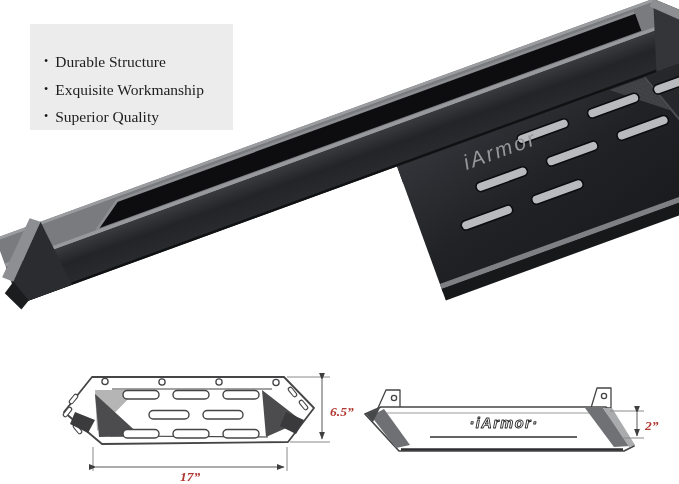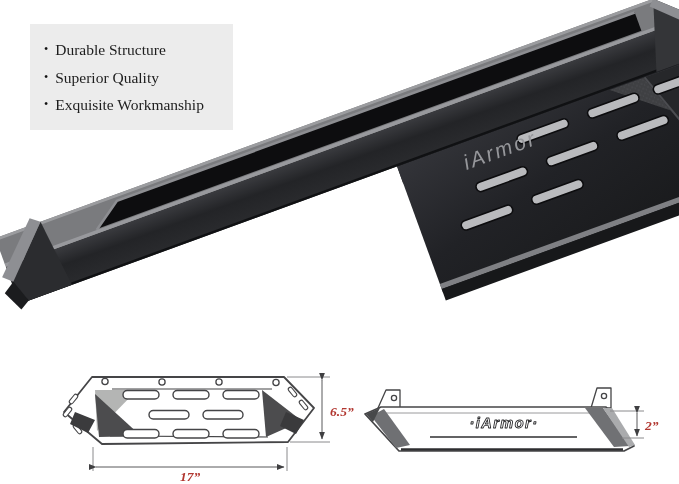--- a/index.html
+++ b/index.html
@@ -3,21 +3,21 @@
 <meta charset="utf-8">
 <style>
   html,body{margin:0;padding:0;background:#fff;}
   .canvas{
     position:relative;width:679px;height:484px;background:#fff;overflow:hidden;
     font-family:"Liberation Serif",serif;
   }
   .art{position:absolute;left:0;top:0;}
   .info-box{
     position:absolute;left:30px;top:24px;width:203px;height:106px;
-    background:#ececec;box-sizing:border-box;padding:12px 10px 10px 14px;
+    background:#ececec;box-sizing:border-box;padding:24px 10px 10px 14px;
   }
   .info-box ul{list-style:none;margin:0;padding:0;}
   .info-box li{
     font-size:15.5px;line-height:1.78;color:#1d1d1d;white-space:nowrap;
     font-family:"Liberation Serif",serif;
   }
   .info-box .bullet{font-size:12px;margin-right:7px;vertical-align:2px;color:#111;}
   text{user-select:none;}
   .dim-label{
     font-family:"Liberation Serif",serif;font-weight:bold;font-style:italic;
@@ -189,21 +189,21 @@
       <text x="645" y="430" class="dim-label" font-size="13.5" fill="#b23730" stroke="none">2”</text>
     </g>
   </svg>
 
   <div class="info-box">
     <ul>
       <li>
         <span class="bullet">•</span><span>Durable Structure</span>
       </li>
       <li>
-        <span class="bullet">•</span><span>Superior Quality</span>
+        <span class="bullet">•</span><span>Exquisite Workmanship</span>
       </li>
       <li>
-        <span class="bullet">•</span><span>Exquisite Workmanship</span>
+        <span class="bullet">•</span><span>Superior Quality</span>
       </li>
     </ul>
   </div>
 
 </div>
 
 </body></html>

